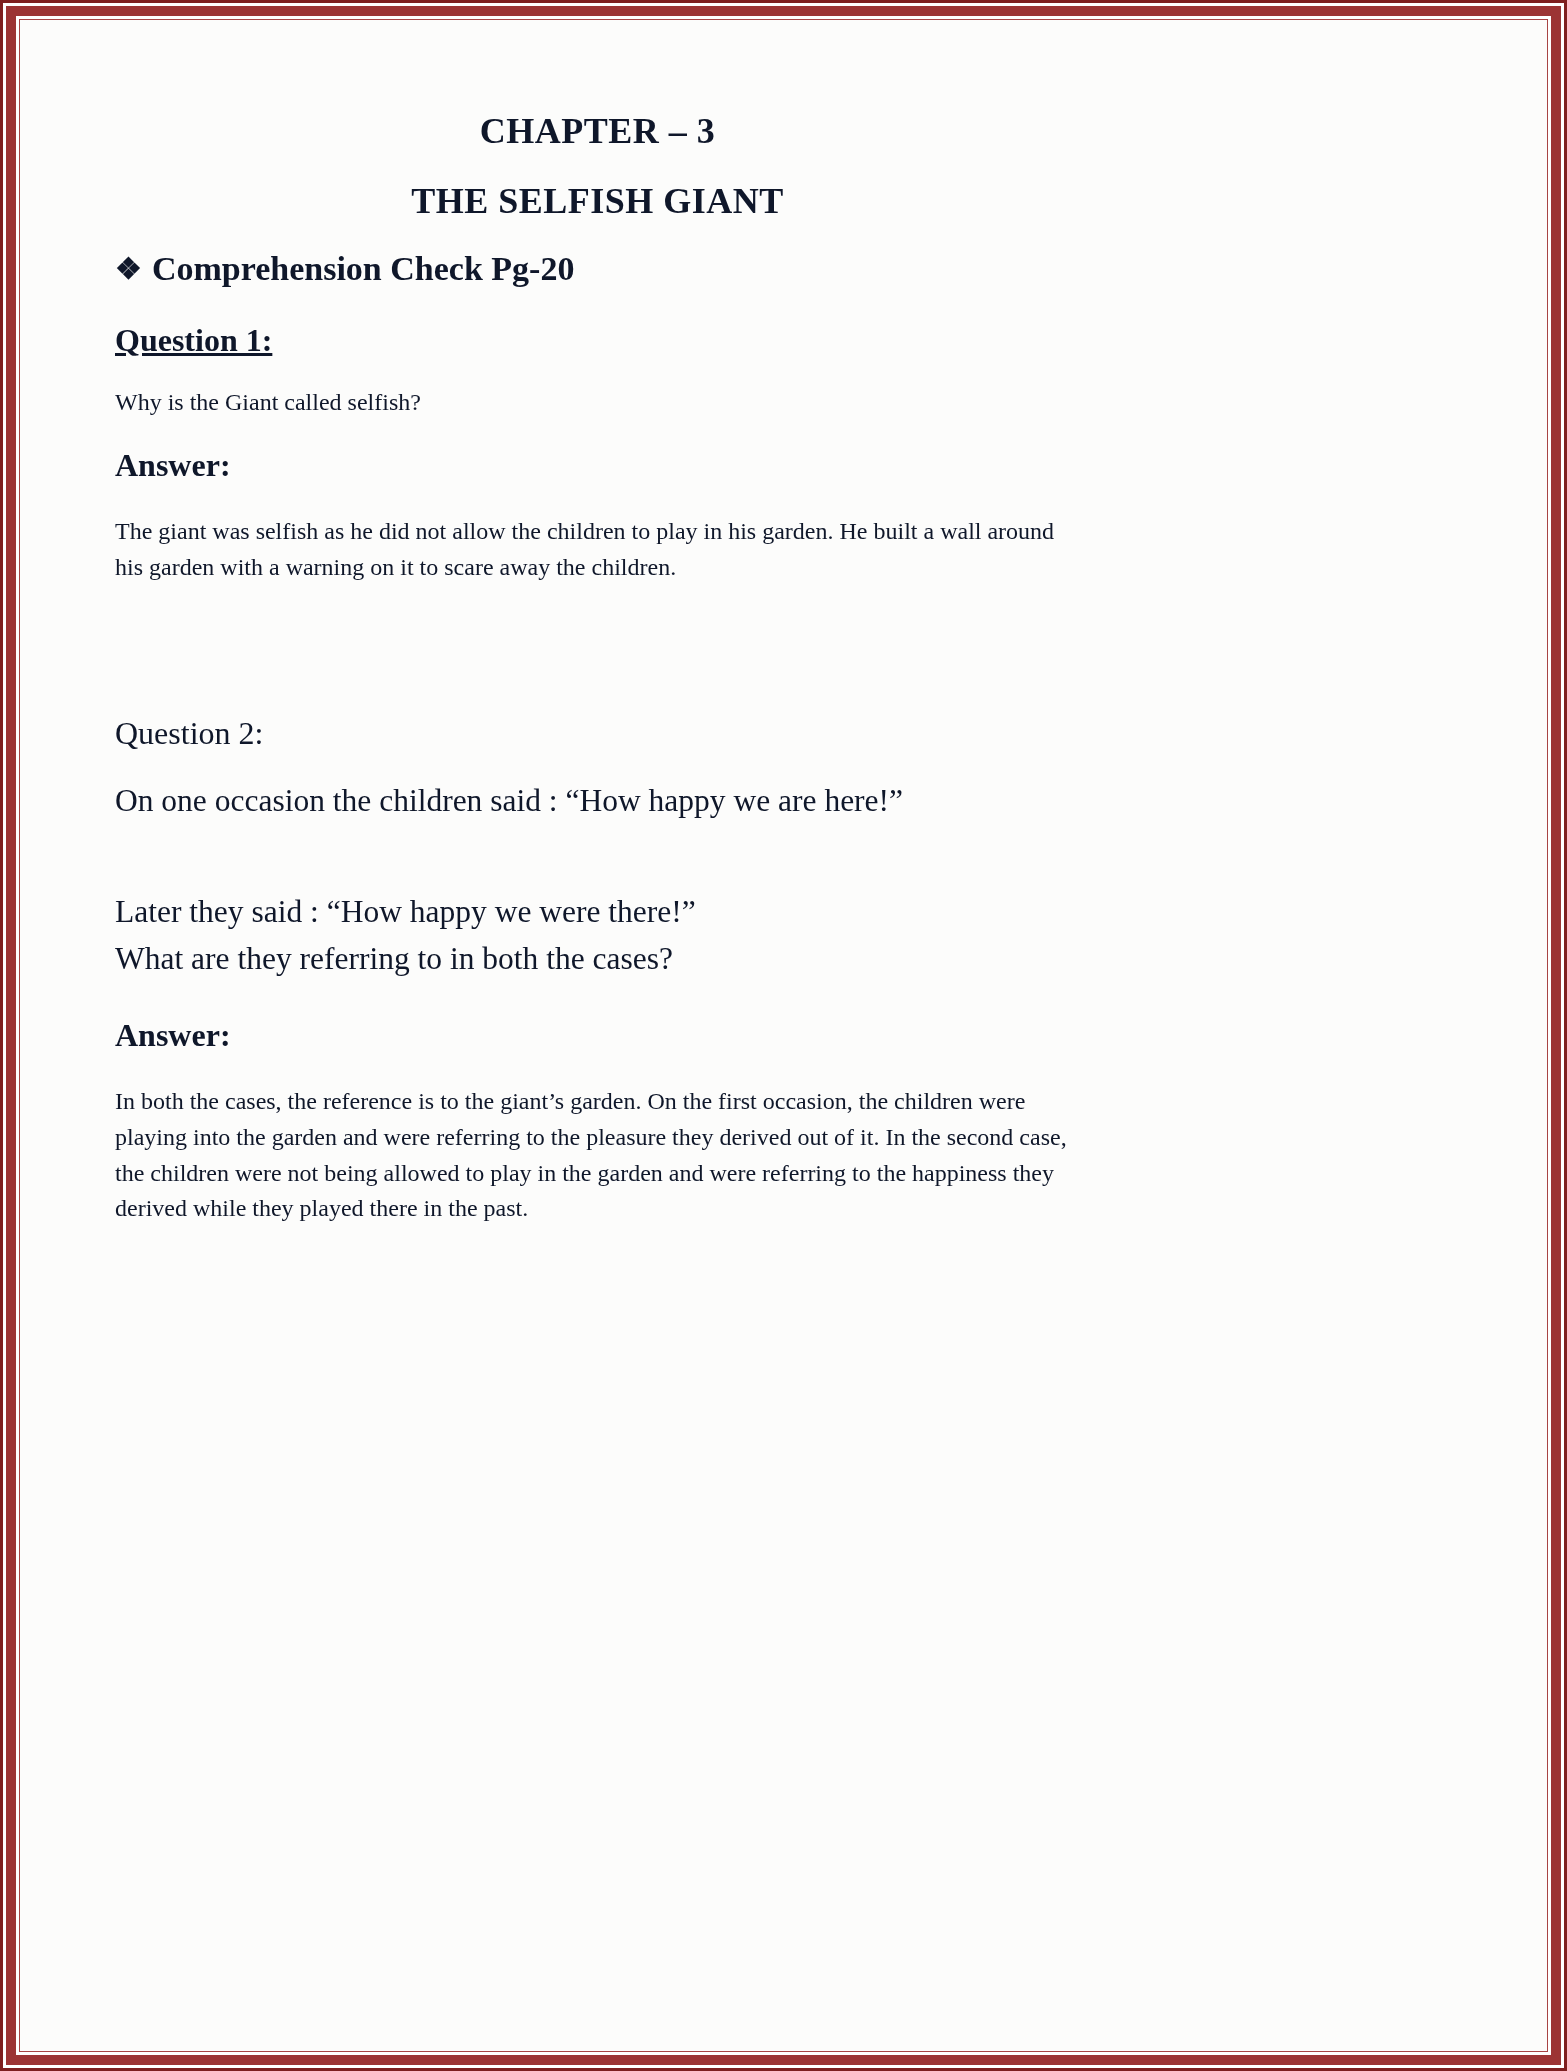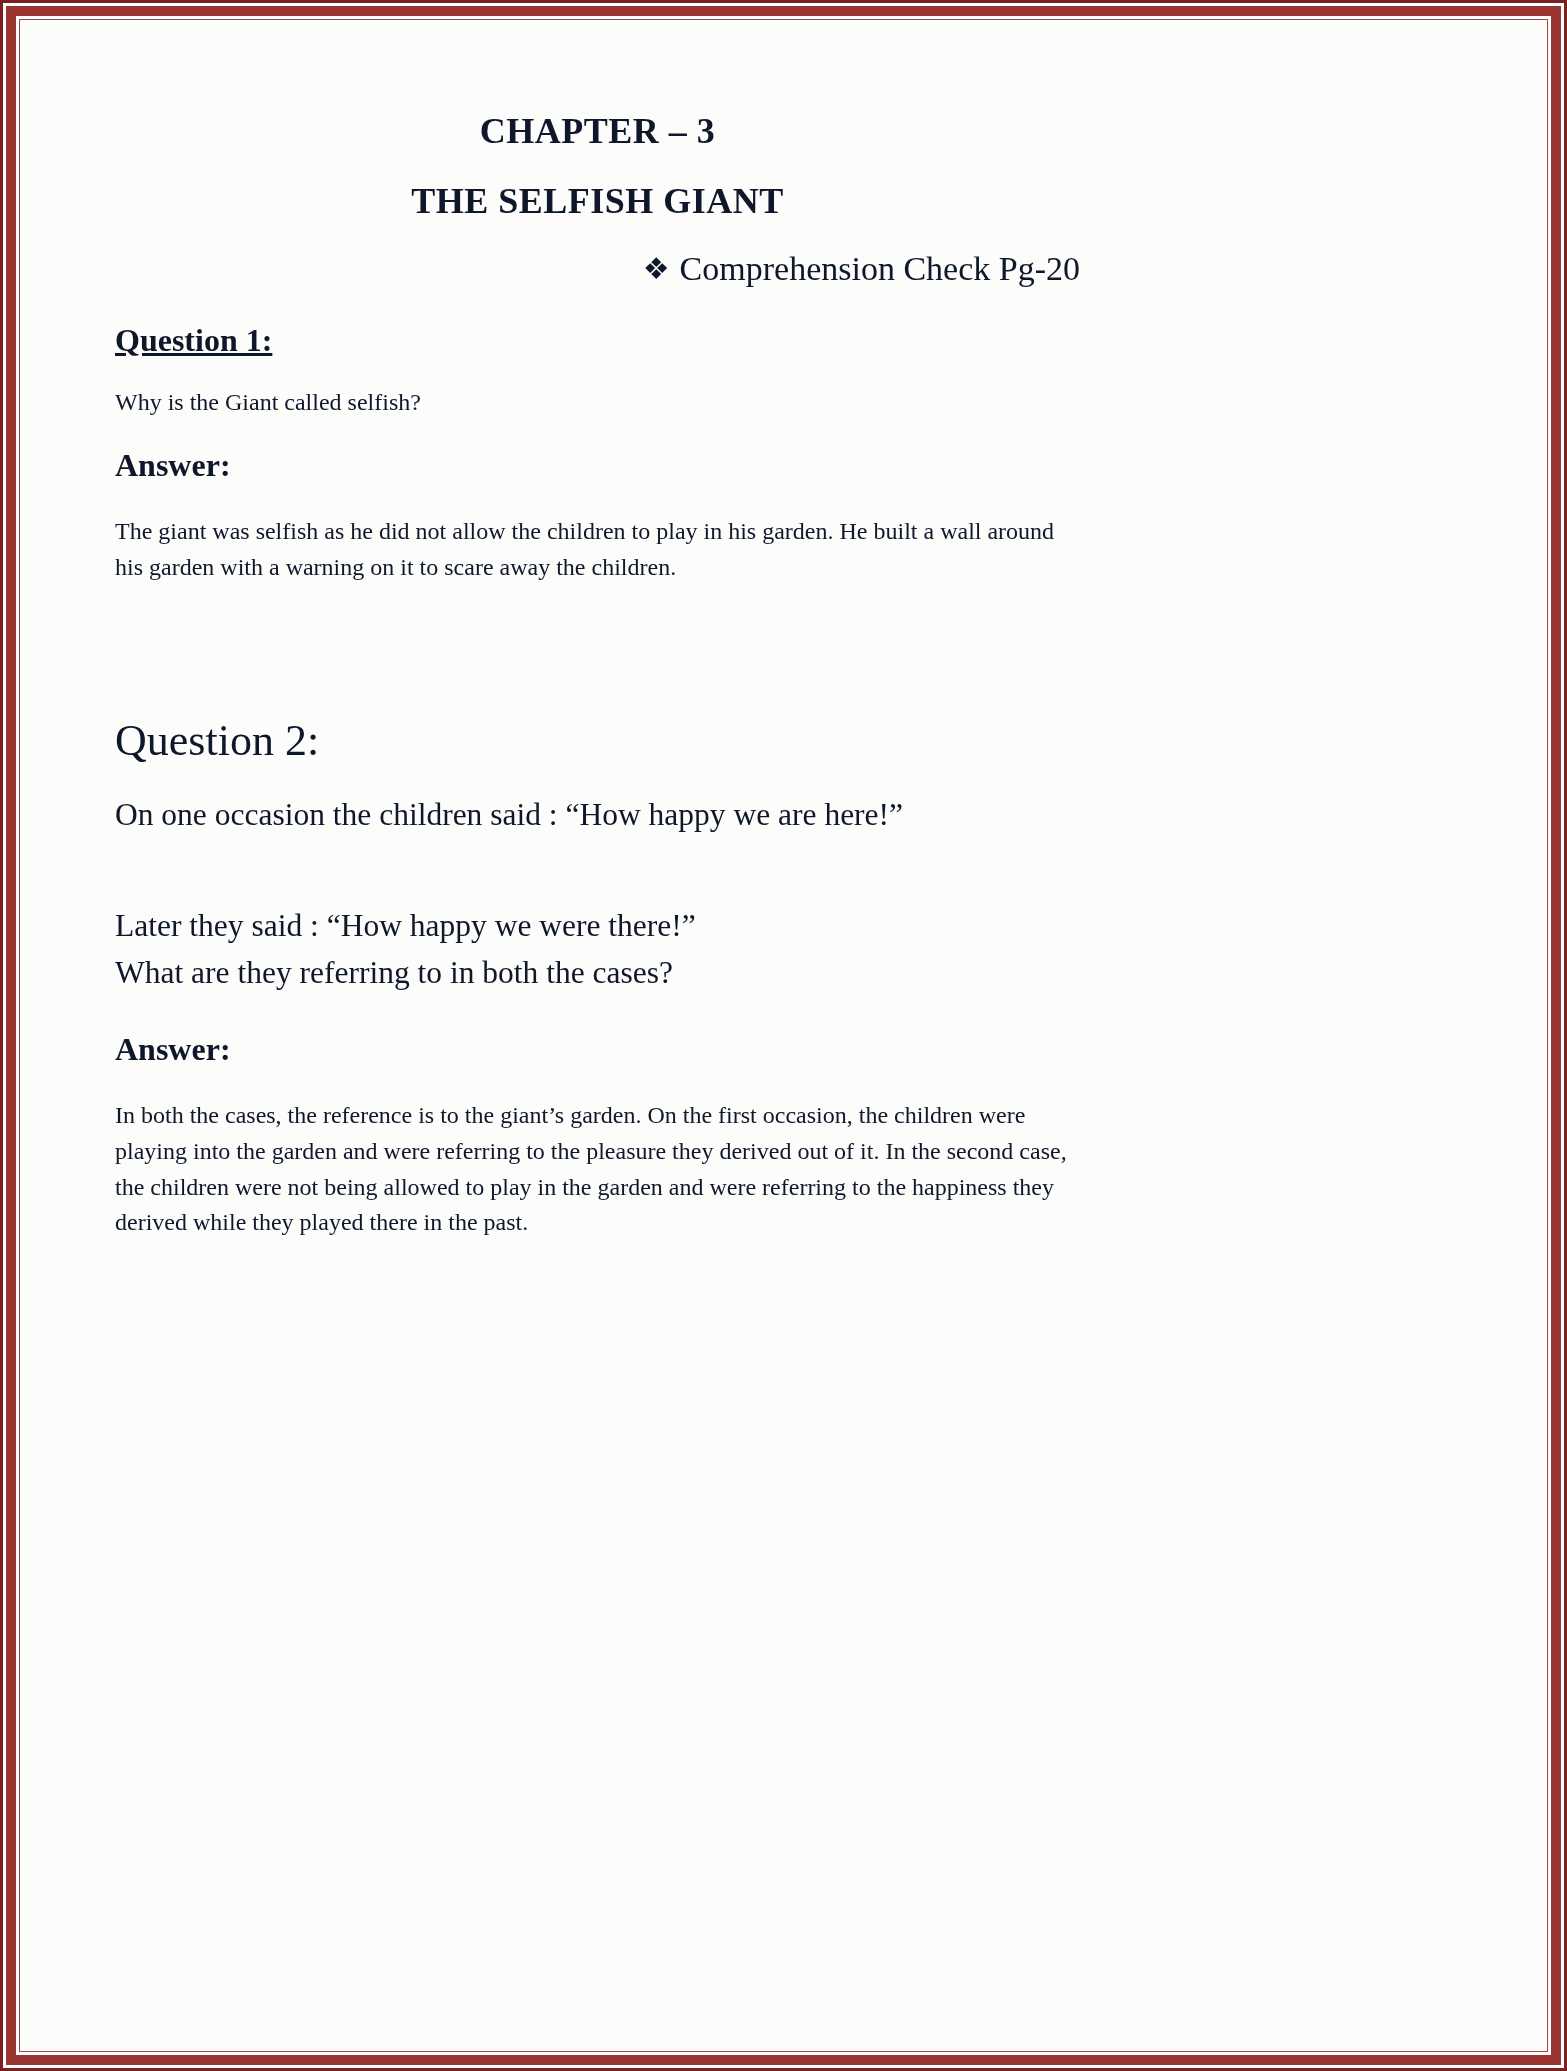--- a/index.html
+++ b/index.html
@@ -39,39 +39,39 @@
     padding-top: 90px;
   }
   .heading {
     text-align: center;
     font-weight: bold;
     font-size: 36px;
     letter-spacing: 0.5px;
     margin: 0 0 28px 0;
   }
   .section-heading {
-    text-align: right;
-    font-weight: normal;
+    text-align: left;
+    font-weight: bold;
     font-size: 34px;
     margin: 0 0 34px 0;
   }
   .diamond {
     font-size: 30px;
     margin-right: 10px;
     vertical-align: 1px;
   }
   .q-label-bold {
     font-weight: bold;
     font-size: 32px;
     margin: 0 0 26px 0;
     text-decoration: underline;
   }
   .q-label {
     font-weight: normal;
-    font-size: 44px;
+    font-size: 32px;
     margin: 0 0 26px 0;
   }
   .a-label {
     font-weight: bold;
     font-size: 32px;
     margin: 0 0 30px 0;
   }
   .body-text {
     font-size: 24px;
     line-height: 1.49;

